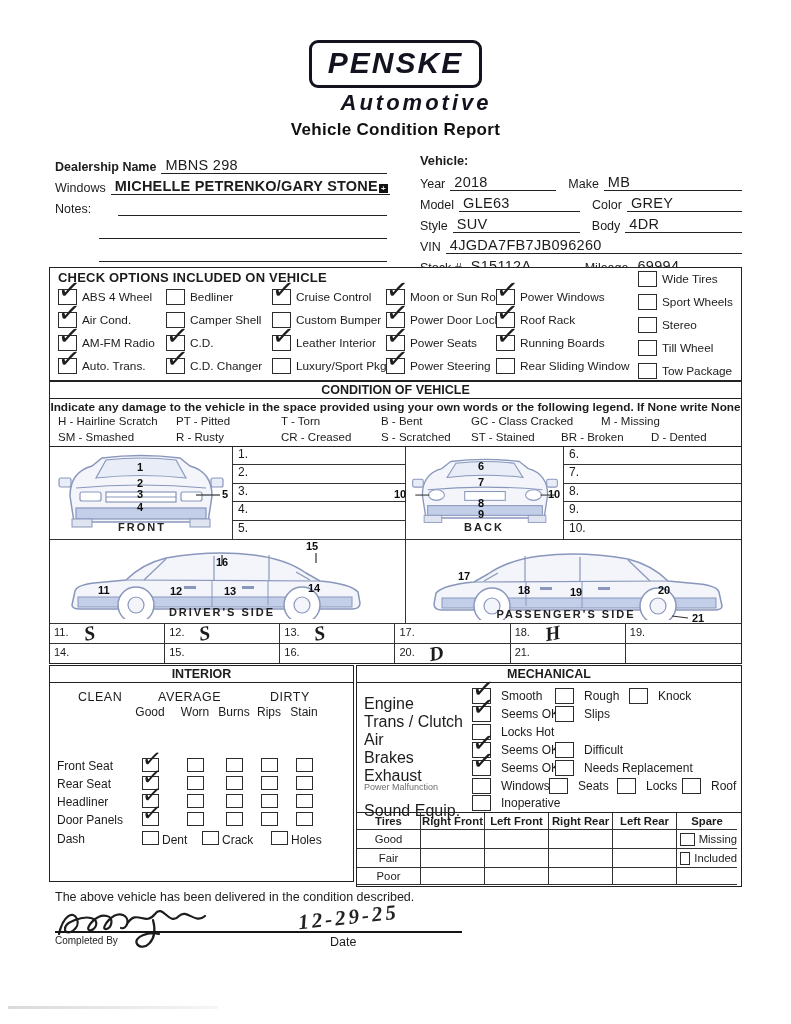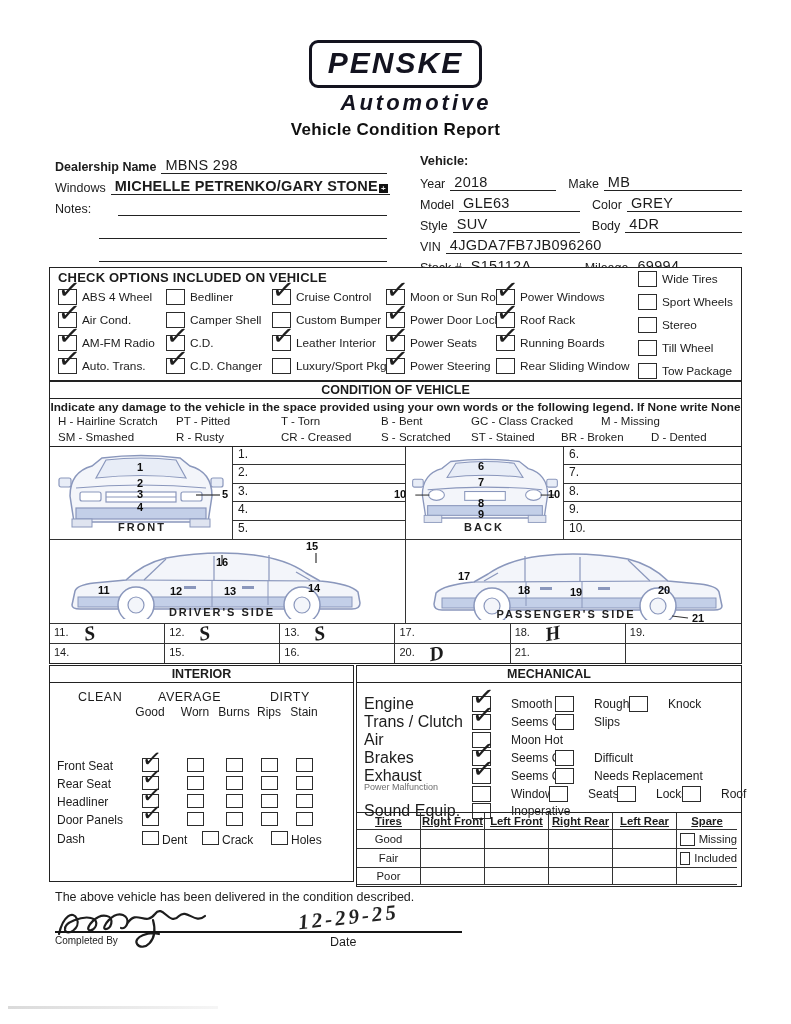--- a/index.html
+++ b/index.html
@@ -44,27 +44,27 @@
   
   .irow{position:absolute;left:0;width:100%;height:16px;}
   .ilabel{position:absolute;left:7px;top:1px;font-size:12px;white-space:nowrap;}
   .icb{position:absolute;top:0;}
   .ihead{position:absolute;font-size:12px;font-weight:normal;transform:translateX(-50%);white-space:nowrap;}
   .ighead{position:absolute;font-size:12.5px;letter-spacing:.5px;white-space:nowrap;}
   
   .mrow{position:absolute;left:0;width:100%;height:17px;}
   .mlabel{position:absolute;left:7px;top:7px;font-size:16px;white-space:nowrap;}
   .mlabel.small{font-size:9px;color:#6e6e6e;top:4px;}
-  .mopt{position:absolute;display:flex;align-items:center;gap:20px;top:8px;padding-left:20px;}
+  .mopt{position:absolute;display:flex;align-items:center;gap:10px;top:0;padding-left:20px;}
   .mopt .olbl{font-size:12px;}
   
   .ttable{position:absolute;display:grid;grid-template-columns:64px 64px 64px 64px 64px 60px;grid-template-rows:17px 19px 19px 17px;border-top:1.6px solid #222;}
   .tcell{border-right:1.2px solid #333;border-bottom:1.2px solid #333;font-size:11.3px;display:flex;align-items:center;justify-content:center;box-sizing:border-box;}
   .tcell.last{border-right:none;}
-  .tcell.hdr{font-weight:bold;text-decoration:underline;}
+  .tcell.hdr{font-weight:bold;}
   .tcell.spareopt{justify-content:flex-start;gap:4px;padding-left:3px;}
   .cb-t{width:15px;height:11px;border:1.5px solid #2c2c2c;display:inline-block;background:#fff;}
   
   .sigline{border-bottom:2px solid #151515;}
   .hw-date{font-family:"Liberation Serif",serif;font-style:italic;font-weight:bold;font-size:21px;letter-spacing:3px;transform:rotate(-6deg);color:#222;}
   svg{display:block;}
 </style>
 </head>
 <body>
 
@@ -477,21 +477,21 @@
       </span>
     <span class="mopt" style="left:178px;">
         <span class="cb"></span>
         <span class="olbl">Slips</span>
       </span>
   </div>
   <div class="mrow" style="top:58px;">
     <span class="mlabel">Air</span>
     <span class="mopt" style="left:95px;">
         <span class="cb"></span>
-        <span class="olbl">Moon Hot</span>
+        <span class="olbl">Locks Hot</span>
       </span>
   </div>
   <div class="mrow" style="top:76px;">
     <span class="mlabel">Brakes</span>
     <span class="mopt" style="left:95px;">
         <span class="cb checked"></span>
         <span class="olbl">Seems OK</span>
       </span>
     <span class="mopt" style="left:178px;">
         <span class="cb"></span>

